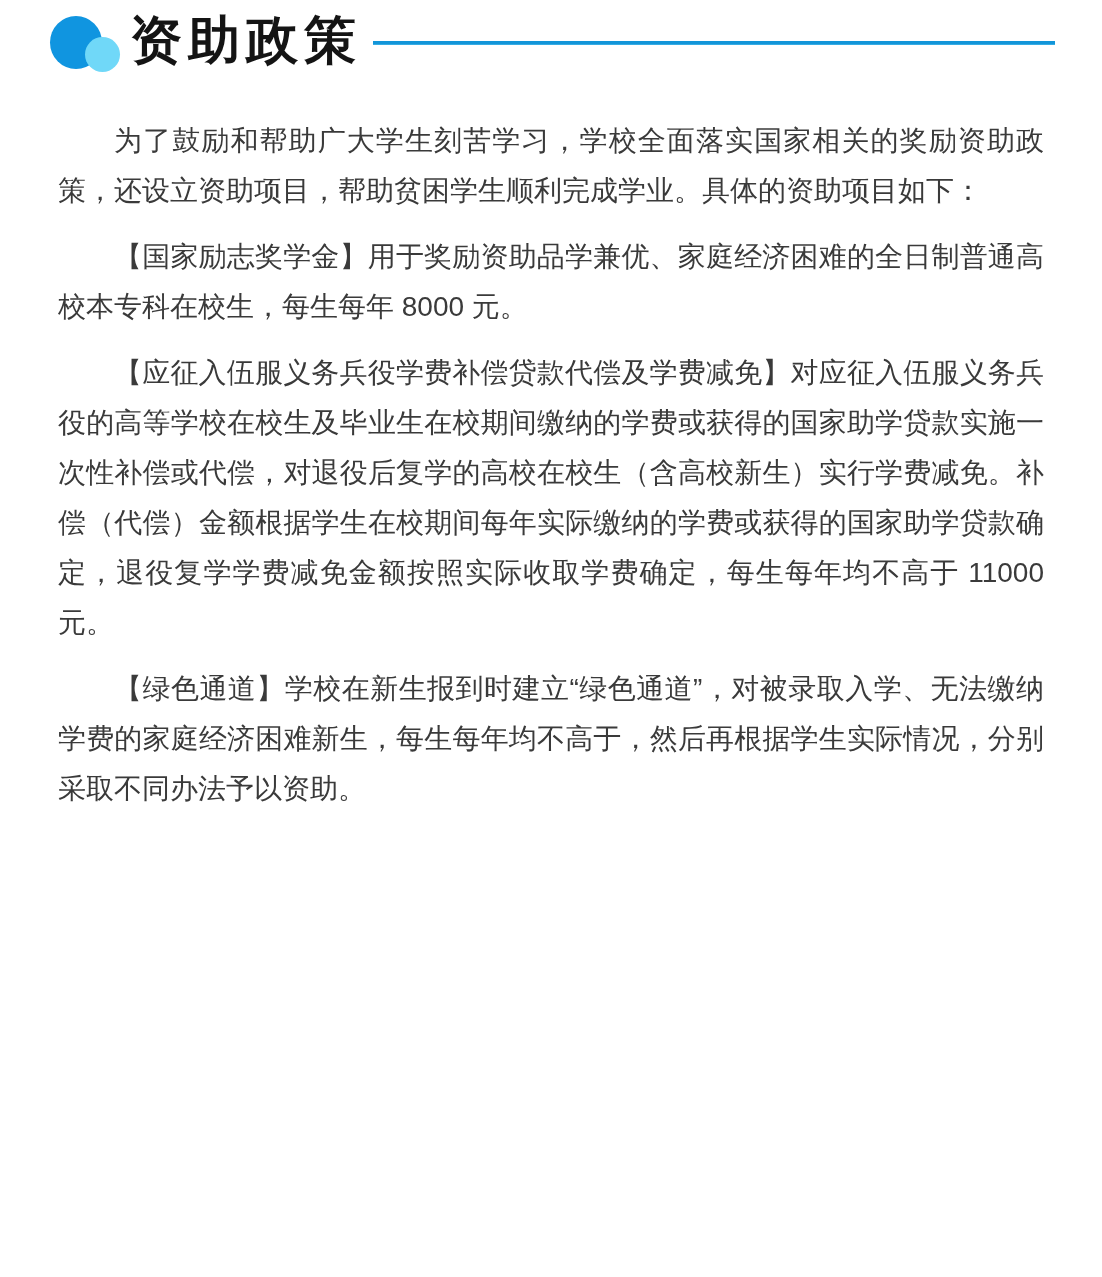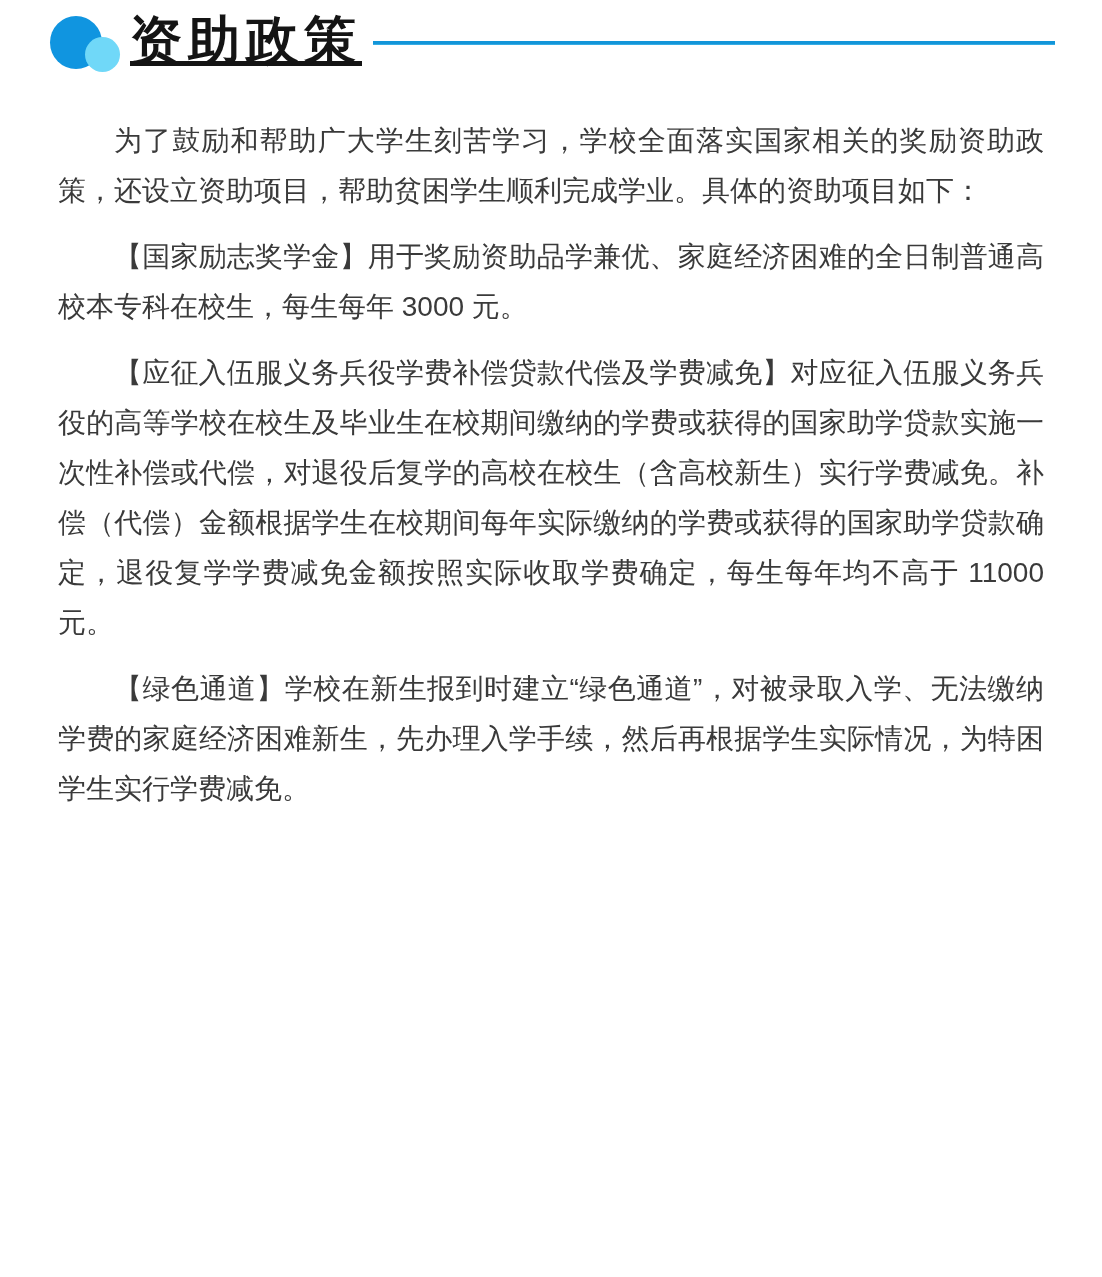--- a/index.html
+++ b/index.html
@@ -50,21 +50,20 @@
     position: absolute;
     left: 130px;
     top: 8px;
     margin: 0;
     font-size: 52px;
     line-height: 64px;
     font-weight: 900;
     letter-spacing: 6px;
     color: var(--title, #141414);
     white-space: nowrap;
-    text-decoration: underline;
   }
   .divider {
     position: absolute;
     left: 373px;
     top: 41px;
     width: 682px;
     height: 4px;
     background: linear-gradient(to bottom, var(--divider, #1295D9) 72%, #54BFEC 100%);
   }
   
@@ -93,19 +92,19 @@
       <span class="circle-big"></span>
       <span class="circle-small"></span>
     </span>
     <h1 class="title">资助政策</h1>
     <span class="divider"></span>
   </header>
 
   <main class="article">
     <div>
         <p class="para">为了鼓励和帮助广大学生刻苦学习，学校全面落实国家相关的奖励资助政策，还设立资助项目，帮助贫困学生顺利完成学业。具体的资助项目如下：</p>
-        <p class="para">【国家励志奖学金】用于奖励资助品学兼优、家庭经济困难的全日制普通高校本专科在校生，每生每年 3000 元。</p>
+        <p class="para">【国家励志奖学金】用于奖励资助品学兼优、家庭经济困难的全日制普通高校本专科在校生，每生每年 8000 元。</p>
         <p class="para">【应征入伍服义务兵役学费补偿贷款代偿及学费减免】对应征入伍服义务兵役的高等学校在校生及毕业生在校期间缴纳的学费或获得的国家助学贷款实施一次性补偿或代偿，对退役后复学的高校在校生（含高校新生）实行学费减免。补偿（代偿）金额根据学生在校期间每年实际缴纳的学费或获得的国家助学贷款确定，退役复学学费减免金额按照实际收取学费确定，每生每年均不高于 11000 元。</p>
-        <p class="para">【绿色通道】学校在新生报到时建立“绿色通道”，对被录取入学、无法缴纳学费的家庭经济困难新生，先办理入学手续，然后再根据学生实际情况，为特困学生实行学费减免。</p>
+        <p class="para">【绿色通道】学校在新生报到时建立“绿色通道”，对被录取入学、无法缴纳学费的家庭经济困难新生，每生每年均不高于，然后再根据学生实际情况，分别采取不同办法予以资助。</p>
       </div>
   </main>
 
 </div>
 
 </body></html>

